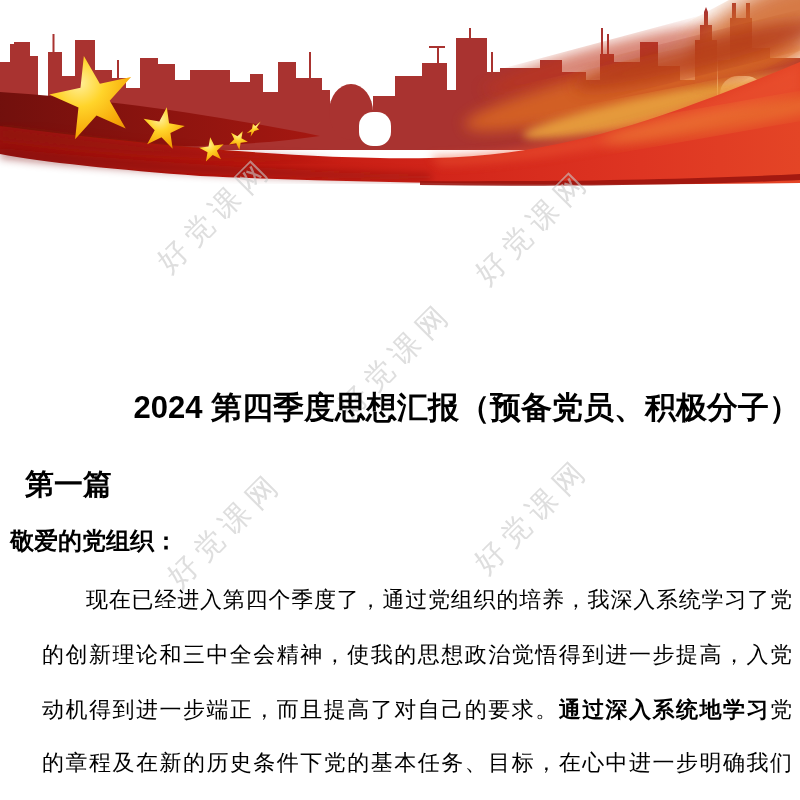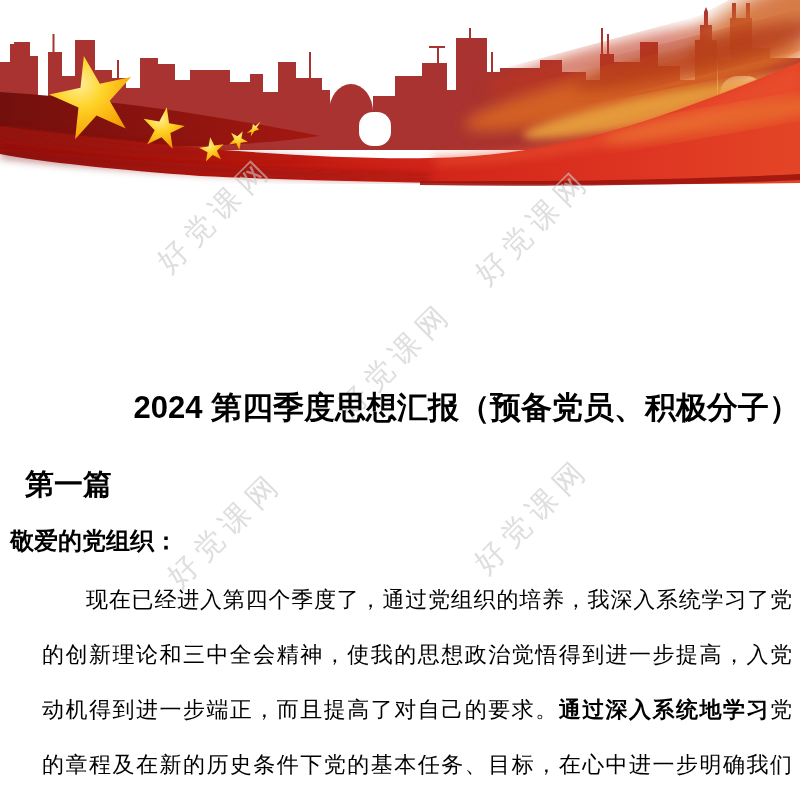--- a/index.html
+++ b/index.html
@@ -52,21 +52,21 @@
     position:absolute;left:42px;width:750px;
     font-size:22px;line-height:55px;
     color:var(--text-black,#000);
     text-align:justify;text-align-last:justify;
     white-space:nowrap0;
   }
   .para-line .b{font-weight:800;}
   .pl1{top:572px;text-indent:44px;}
   .pl2{top:627px;}
   .pl3{top:682px;}
-  .pl4{top:737px;}
+  .pl4{top:737px;font-family:Liberation Mono, monospace;}
 </style>
 </head>
 <body>
 
 <div class="page">
 
   <div class="banner">
     <svg width="800" height="190" viewBox="0 0 800 190">
       <defs>
         <radialGradient id="gradStar" cx="38%" cy="32%" r="85%">

